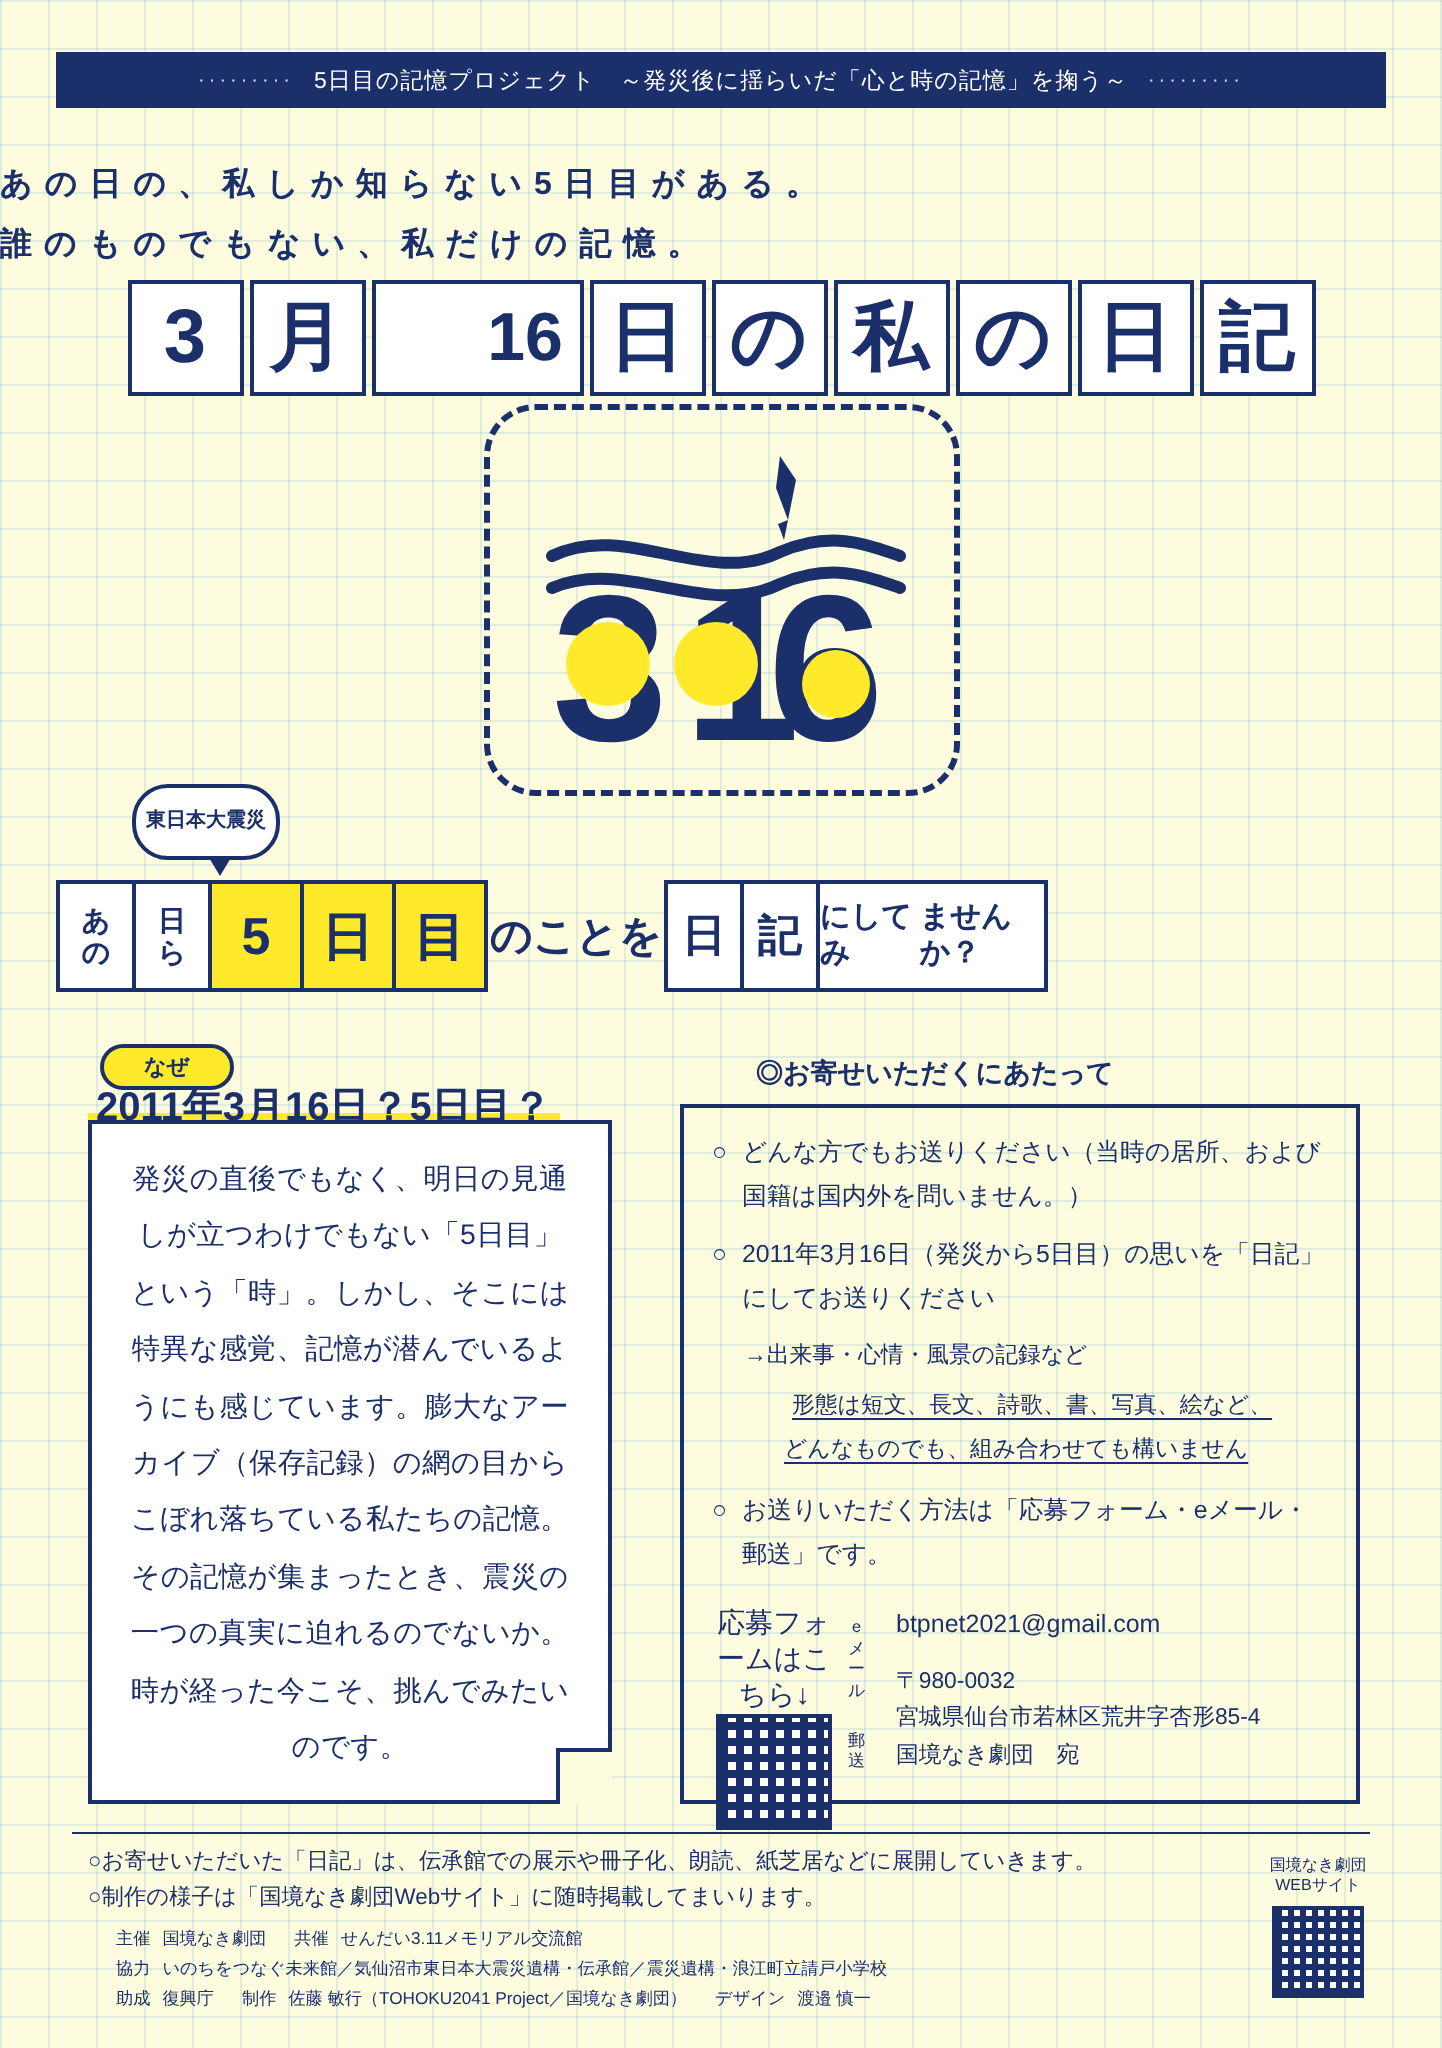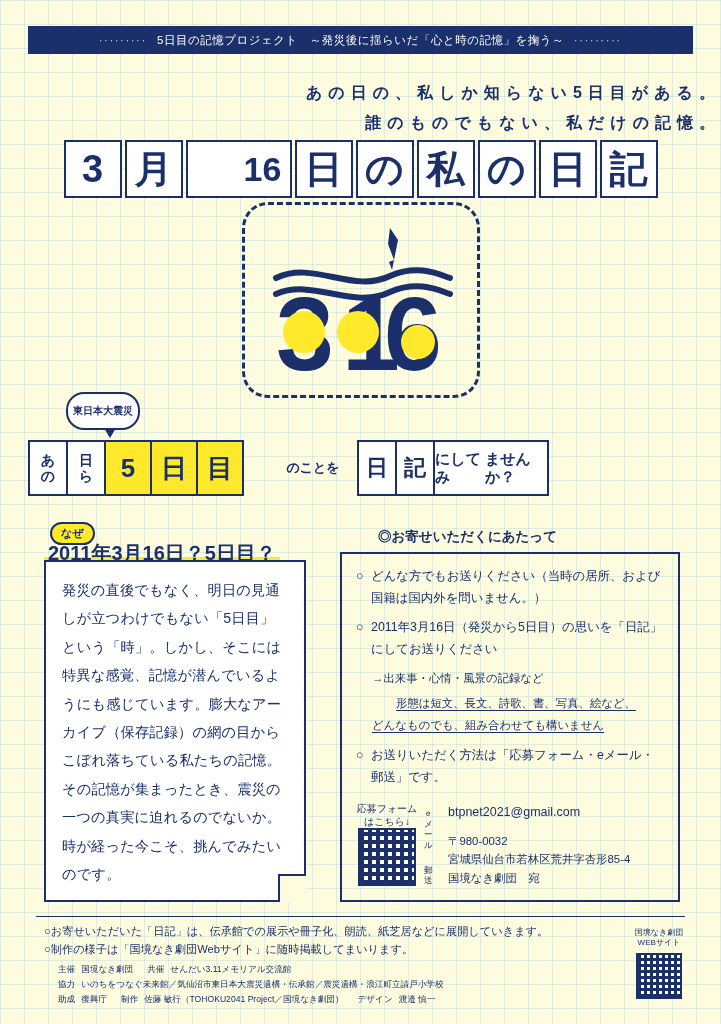--- a/index.html
+++ b/index.html
@@ -36,21 +36,21 @@
     font-size: 11.5px;
     letter-spacing: 0.5px;
   }
   .top-banner .dots { letter-spacing: 2px; opacity: .8; font-size: 10px; }
   .top-banner .mid { margin: 0 10px; }
 
   
   .kicker {
     position: absolute;
     left: 0; right: 0; top: 78px;
-    text-align: right;
+    text-align: left;
     color: #1b2f6b;
     font-size: 16px;
     font-weight: bold;
     letter-spacing: 6px;
     line-height: 1.9;
   }
   .kicker div:nth-child(2) { letter-spacing: 6px; }
 
   .title-row {
     position: absolute;
@@ -139,31 +139,31 @@
     margin-right: -2px;
   }
   .cell.stack {
     flex-direction: column;
     font-size: 14px;
     line-height: 1.15;
     width: 36px;
   }
   .cell.one { width: 36px; font-size: 22px; }
   .cell.yellow { background: #ffe92b; font-size: 26px; width: 44px; }
-  .cell.wide { width: 92px; font-size: 13px; background: transparent; border: none; padding-left: 25px; }
+  .cell.wide { width: 92px; font-size: 21px; background: transparent; border: none; }
   .cell.stack2 { flex-direction: row; font-size: 15px; line-height: 1.2; width: 112px; }
 
   
   .why-bubble {
     position: absolute;
     left: 50px; top: 522px;
     background: #ffe92b;
     border: 2px solid #1b2f6b;
     border-radius: 14px;
-    padding: 2px 9px;
+    padding: 2px 20px;
     font-size: 11px;
     font-weight: bold;
     color: #1b2f6b;
   }
   .why-line {
     position: absolute;
     left: 44px; top: 532px;
     font-size: 20px;
     font-weight: bold;
     color: #1b2f6b;
@@ -177,20 +177,21 @@
     left: 44px; top: 560px;
     width: 262px; height: 342px;
     background: #ffffff;
     border: 2px solid #1b2f6b;
     padding: 14px 16px 10px 16px;
     box-sizing: border-box;
     color: #1b2f6b;
     font-size: 14.2px;
     line-height: 2.0;
     letter-spacing: .2px;
+    text-align: center;
   }
   .dogear {
     position: absolute;
     right: -2px; bottom: -2px;
     width: 26px; height: 26px;
     background: #fdfcdf;
     border-left: 2px solid #1b2f6b;
     border-top: 2px solid #1b2f6b;
   }
 
@@ -229,21 +230,21 @@
   
   .contact {
     position: absolute;
     left: 354px; top: 802px;
     width: 318px;
     display: flex;
     align-items: flex-start;
     color: #1b2f6b;
   }
   .qr-col { width: 66px; text-align: center; }
-  .qr-label { font-size: 10px; line-height: 1.3; margin-bottom: 0; }
+  .qr-label { font-size: 14px; line-height: 1.3; margin-bottom: 0; }
   .qr {
     width: 58px; height: 58px;
     margin: 0 auto;
     background-image:
       repeating-linear-gradient(90deg, #1b2f6b 0 4px, transparent 4px 8px),
       repeating-linear-gradient(0deg, #1b2f6b 0 4px, transparent 4px 8px);
     background-color: #ffffff;
     border: 2px solid #1b2f6b;
     box-sizing: border-box;
   }
@@ -389,21 +390,21 @@
       <span>どんな方でもお送りください（当時の居所、および国籍は国内外を問いません。）</span>
     </div>
     <div class="rb-item">
       <span class="mark">○</span>
       <span>2011年3月16日（発災から5日目）の思いを「日記」にしてお送りください</span>
     </div>
     <div class="rb-sub">→出来事・心情・風景の記録など</div>
     <div class="rb-sub" style="margin-left:40px;">
       <span class="u">形態は短文、長文、詩歌、書、写真、絵など、</span>
     </div>
-    <div class="rb-sub" style="margin-left:16px;margin-top:-4px;">
+    <div class="rb-sub" style="margin-left:36px;margin-top:-4px;">
       <span class="u">どんなものでも、組み合わせても構いません</span>
     </div>
     <div class="rb-item" style="margin-top:10px;">
       <span class="mark">○</span>
       <span>お送りいただく方法は「応募フォーム・eメール・郵送」です。</span>
     </div>
   </div>
 
   <div class="contact">
     <div class="qr-col">

